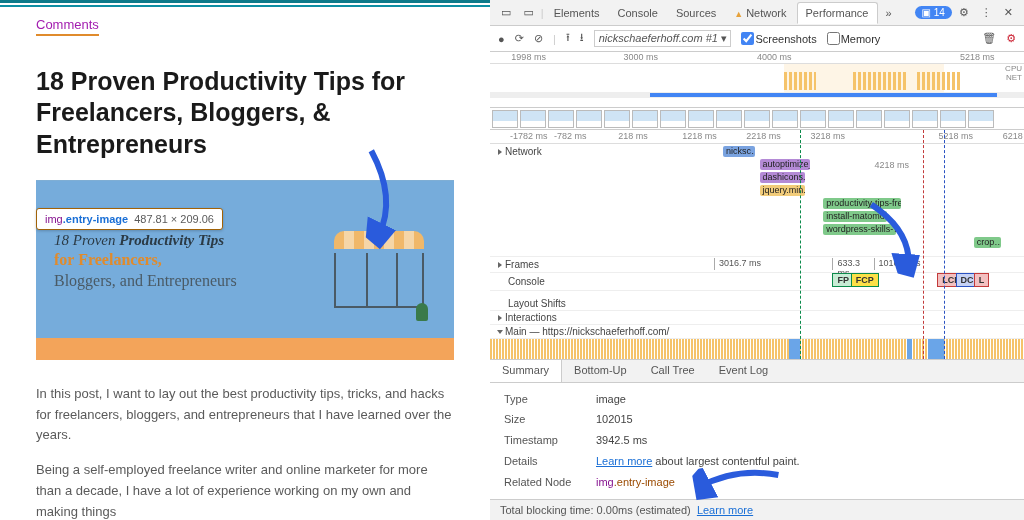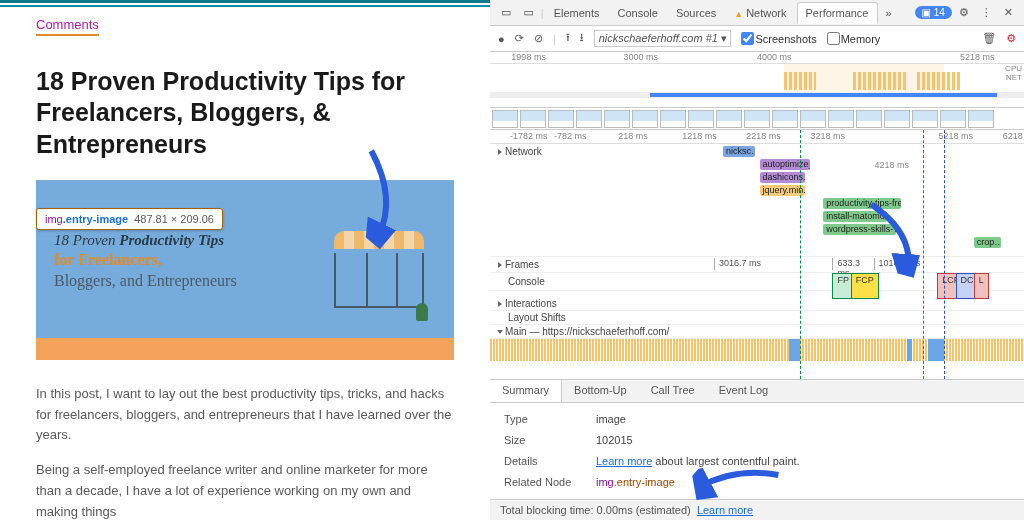--- a/index.html
+++ b/index.html
@@ -74,21 +74,21 @@
 .timeline { flex: 1; background: #fff; overflow: hidden; position: relative; font-size: 10px; color: #555; }
 .tl-ruler { height: 14px; border-bottom: 1px solid #ddd; position: relative; }
 .tl-ruler span { position: absolute; top: 1px; font-size: 9px; color: #888; }
 .tl-row { display: flex; border-bottom: 1px solid #eee; min-height: 14px; align-items: center; }
 .tl-label { width: 78px; padding-left: 8px; color: #444; font-size: 10px; }
 .tl-label .tri { display:inline-block; width:0;height:0;border-left:4px solid #666;border-top:3px solid transparent;border-bottom:3px solid transparent;margin-right:3px;vertical-align:middle;}
 .tl-label .tri.down { transform: rotate(90deg); }
 .tl-bars { flex: 1; position: relative; height: 100%; }
 .bar { position: absolute; height: 11px; top: 1px; font-size: 9px; color: #222; padding: 0 3px; white-space: nowrap; overflow: hidden; border-radius: 2px; }
 .frame-bar { position:absolute; top:1px; height:12px; border-left:1px solid #aaa; padding-left:4px; font-size:9px; color:#555; }
-.timing-pill { position:absolute; top:0; height:26px; font-size:9px; padding:1px 4px; border:1px solid; color:#333; background:#fff;}
+.timing-pill { position:absolute; top:0; height:14px; font-size:9px; padding:1px 4px; border:1px solid; color:#333; background:#fff;font-weight:bold;}
 .main-strip { height: 22px; background: repeating-linear-gradient(90deg,#f5c36a 0 2px,#fff 2px 3px); position: relative; }
 .main-strip .blue { position:absolute; top:0; bottom:0; background:#6aa5e8;}
 .vline { position:absolute; top:0; bottom:0; width:1px; }
 
 .bottom-tabs { display: flex; border-top: 1px solid #ccc; border-bottom: 1px solid #ccc; background: #f2f2f2; height: 24px; font-size: 11px; }
 .bottom-tabs .btab { padding: 4px 12px; color: #555; cursor: pointer; }
 .bottom-tabs .btab.active { background: #fff; border-right: 1px solid #ccc; }
 .summary { background: #fff; padding: 6px 14px; font-size: 11px; color: #444; line-height: 1.9; }
 .summary .k { display: inline-block; width: 92px; color: #555; }
 .summary a { color: #1a6fd6; text-decoration: underline; }
@@ -261,25 +261,25 @@
         <div class="tl-bars" id="timingbars">
             <div class="timing-pill" style="left: 58%; border-color: rgb(10, 138, 74); background: rgb(200, 236, 213);">FP</div>
             <div class="timing-pill" style="left: 62%; border-color: rgb(10, 138, 74); background: #fde047;">FCP</div>
             <div class="timing-pill" style="left: 81%; border-color: rgb(194, 58, 58); background: rgb(243, 192, 192);">LCP</div>
             <div class="timing-pill" style="left: 85%; border-color: rgb(42, 82, 194); background: rgb(198, 210, 245);">DCL</div>
             <div class="timing-pill" style="left: 89%; border-color: rgb(194, 58, 58); background: rgb(243, 192, 192);">L</div>
           </div>
       </div>
       <div style="height:6px"></div>
       <div class="tl-row">
+          <div class="tl-label" style="padding-left:18px"><span>Layout Shifts</span></div>
+          <div class="tl-bars"></div>
+        </div>
+      <div class="tl-row">
           <div class="tl-label"><span class="tri"></span><span>Interactions</span></div>
-          <div class="tl-bars"></div>
-        </div>
-      <div class="tl-row">
-          <div class="tl-label" style="padding-left:18px"><span>Layout Shifts</span></div>
           <div class="tl-bars"></div>
         </div>
       <div class="tl-row">
           <div class="tl-label" style="width:auto"><span class="tri down"></span><span>Main — https://nickschaeferhoff.com/</span></div>
         </div>
       <div class="main-strip">
         <div class="blue" style="left:56%;width:2%"></div>
         <div class="blue" style="left:78%;width:1%"></div>
         <div class="blue" style="left:82%;width:3%"></div>
       </div>
@@ -290,20 +290,21 @@
 
     <div class="bottom-tabs">
       <div class="btab active">Summary</div>
       <div class="btab">Bottom-Up</div>
       <div class="btab">Call Tree</div>
       <div class="btab">Event Log</div>
     </div>
     <div class="summary">
       <div><span class="k">Type</span><span>image</span></div>
       <div><span class="k">Size</span><span>102015</span></div>
+      <div><span class="k">Timestamp</span><span>3942.5 ms</span></div>
       <div><span class="k">Details</span><a>Learn more</a> <span>about largest contentful paint.</span></div>
       <div><span class="k">Related Node</span><span class="node"><span class="tag">img</span><span class="cls">.entry-image</span></span></div>
     </div>
     <div class="footer">
       <span>Total blocking time: 0.00ms (estimated)</span>&nbsp;&nbsp;<a>Learn more</a>
     </div>
 
     <svg class="arrow arrowR1" width="70" height="70">
         <defs>
           <marker id="ah2" markerWidth="10" markerHeight="10" refX="2" refY="3" orient="auto">

